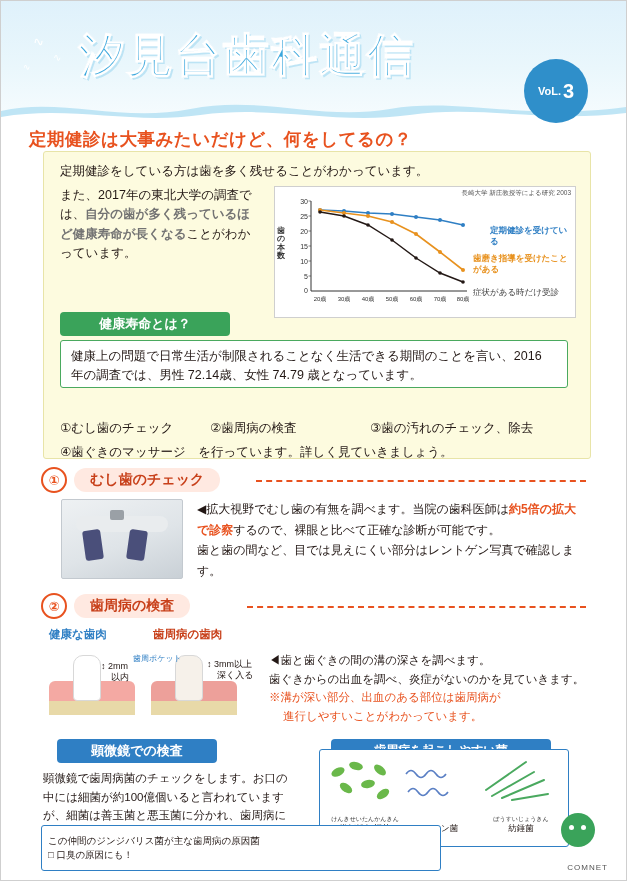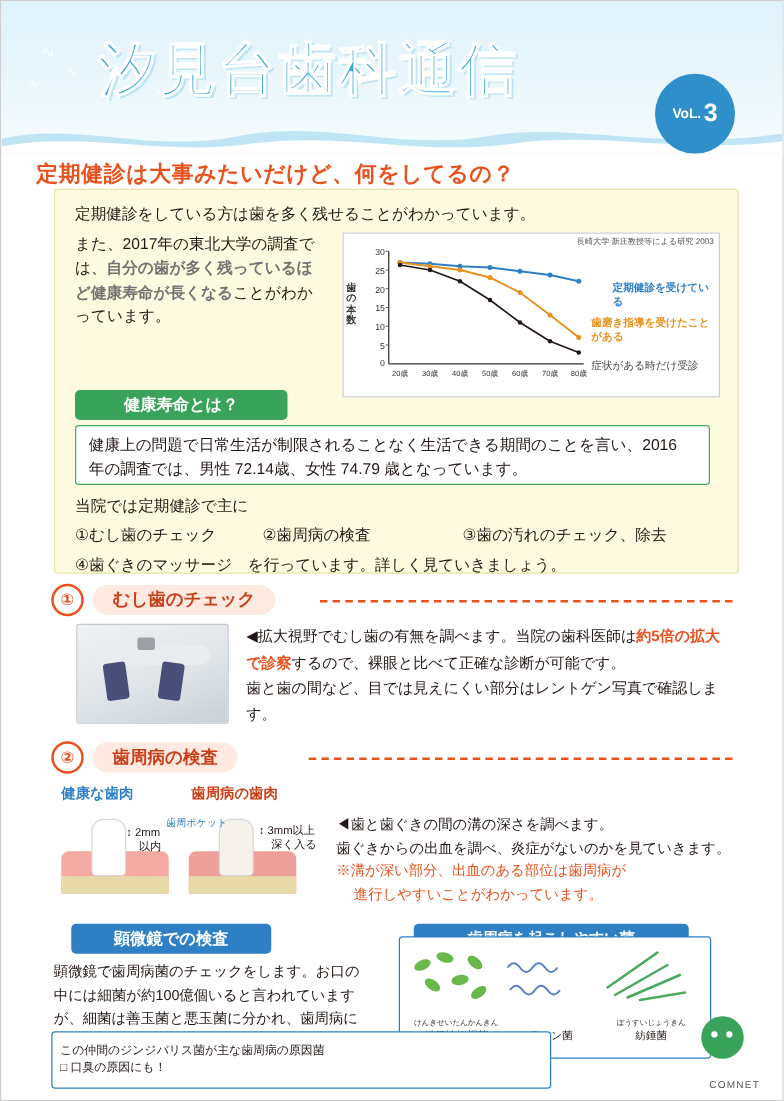--- a/index.html
+++ b/index.html
@@ -285,21 +285,20 @@
       </svg>
 
       <div class="legend lg1">定期健診を受けている</div>
       <div class="legend lg2">歯磨き指導を受けたことがある</div>
       <div class="legend lg3">症状がある時だけ受診</div>
     </div>
 
     <div class="greenbar">健康寿命とは？</div>
     <div class="greenbox">健康上の問題で日常生活が制限されることなく生活できる期間のことを言い、2016 年の調査では、男性 72.14歳、女性 74.79 歳となっています。</div>
 
-    <div class="p-txt t3">当院では定期健診で主に</div>
 
     <div class="list-row lr1">
       <span class="sp1">①むし歯のチェック</span><span class="sp2">②歯周病の検査</span><span>③歯の汚れのチェック、除去</span>
     </div>
     <div class="list-row lr2">
       <span>④歯ぐきのマッサージ　を行っています。詳しく見ていきましょう。</span>
     </div>
   </div>
 
   <div class="numhead sec1">

